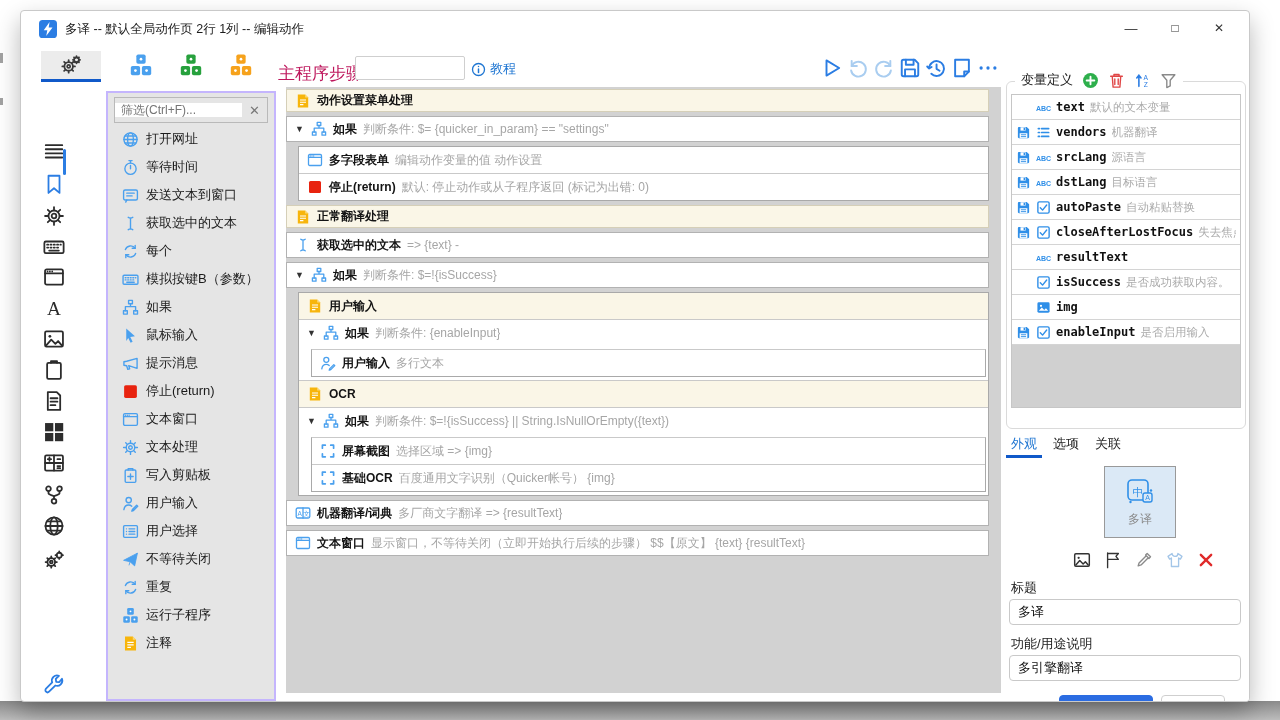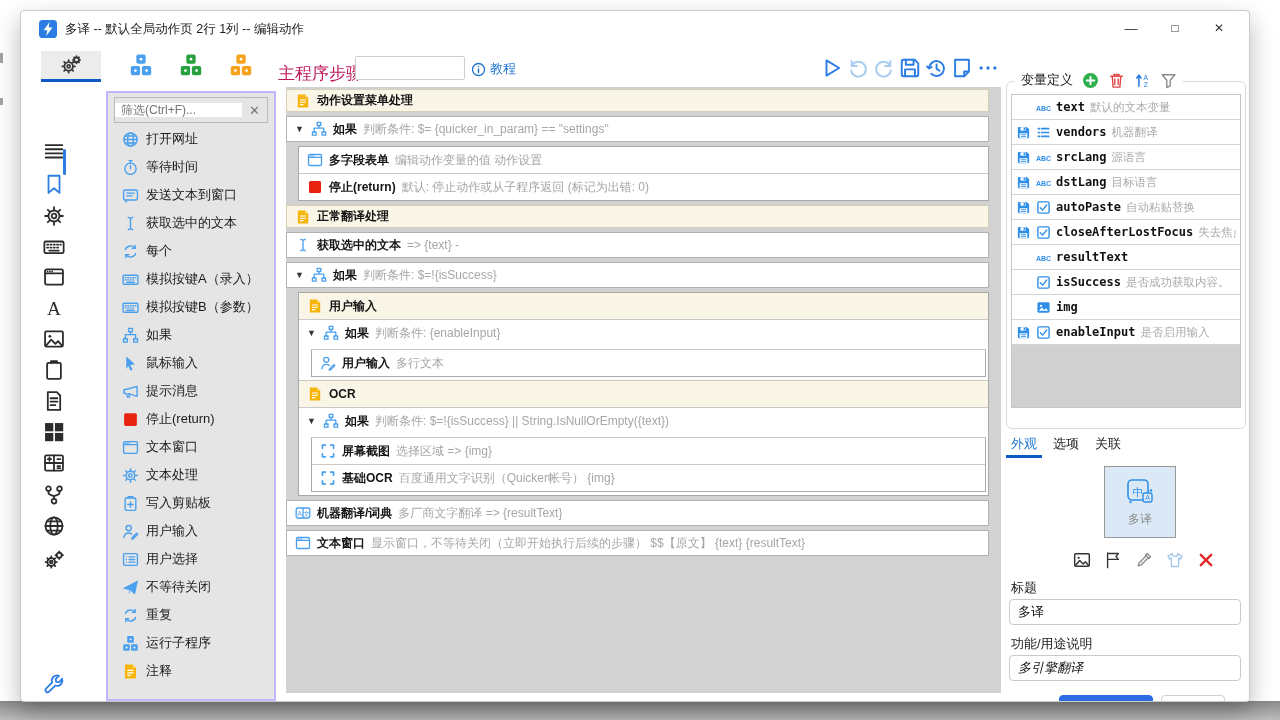--- a/index.html
+++ b/index.html
@@ -354,29 +354,20 @@
           </span>
           <span>每个</span>
         </div>
         <div class="aitem">
           <span class="ic ">
             <svg viewBox="0 0 16 16">
               <rect x="1" y="4" width="14" height="8.5" rx="1" stroke="currentColor" fill="none" stroke-width="1.3" stroke-linecap="round" stroke-linejoin="round"></rect>
               <path d="M3 6.3h.8M5.4 6.3h.8M7.8 6.3h.8M10.2 6.3h.8M12.6 6.3h.4M3 8.4h.8M5.4 8.4h.8M7.8 8.4h.8M10.2 8.4h.8M4.5 10.6h7" stroke="currentColor" fill="none" stroke-width="1.3" stroke-linecap="round" stroke-linejoin="round"></path>
             </svg>
           </span>
-          <span>模拟按键A（录入）</span>
-        </div>
-        <div class="aitem">
-          <span class="ic ">
-            <svg viewBox="0 0 16 16">
-              <rect x="1" y="4" width="14" height="8.5" rx="1" stroke="currentColor" fill="none" stroke-width="1.3" stroke-linecap="round" stroke-linejoin="round"></rect>
-              <path d="M3 6.3h.8M5.4 6.3h.8M7.8 6.3h.8M10.2 6.3h.8M12.6 6.3h.4M3 8.4h.8M5.4 8.4h.8M7.8 8.4h.8M10.2 8.4h.8M4.5 10.6h7" stroke="currentColor" fill="none" stroke-width="1.3" stroke-linecap="round" stroke-linejoin="round"></path>
-            </svg>
-          </span>
           <span>模拟按键B（参数）</span>
         </div>
         <div class="aitem">
           <span class="ic ">
             <svg viewBox="0 0 16 16">
               <rect x="6.2" y="1.3" width="3.6" height="3.2" stroke="currentColor" fill="none" stroke-width="1.3" stroke-linecap="round" stroke-linejoin="round"></rect>
               <rect x="1.4" y="11" width="3.6" height="3.2" stroke="currentColor" fill="none" stroke-width="1.3" stroke-linecap="round" stroke-linejoin="round"></rect>
               <rect x="11" y="11" width="3.6" height="3.2" stroke="currentColor" fill="none" stroke-width="1.3" stroke-linecap="round" stroke-linejoin="round"></rect>
               <path d="M8 4.5v2.7M8 7.2H3.2V11M8 7.2h4.8V11" stroke="currentColor" fill="none" stroke-width="1.3" stroke-linecap="round" stroke-linejoin="round"></path>
             </svg>
@@ -920,18 +911,18 @@
         <span class="ic " style="color: rgb(224, 43, 43);">
           <svg viewBox="0 0 16 16">
             <path d="M3.4 3.4l9.2 9.2M12.6 3.4l-9.2 9.2" stroke="#e02b2b" stroke-width="2.1" stroke-linecap="round"></path>
           </svg>
         </span>
       </div>
 
     <span class="ilabel" style="top:512px">标题</span>
     <input class="itext" style="top: 532px;" value="多译">
     <span class="ilabel" style="top:568px">功能/用途说明</span>
-    <input class="itext" style="top: 588px; font-style: italic;" value="多引擎翻译">
+    <input class="itext" style="top: 588px;" value="多引擎翻译">
 
     <div class="btn save">保存(S)</div>
     <div class="btn cancel">取消</div>
   </div>
 </div>
 
 </body></html>

